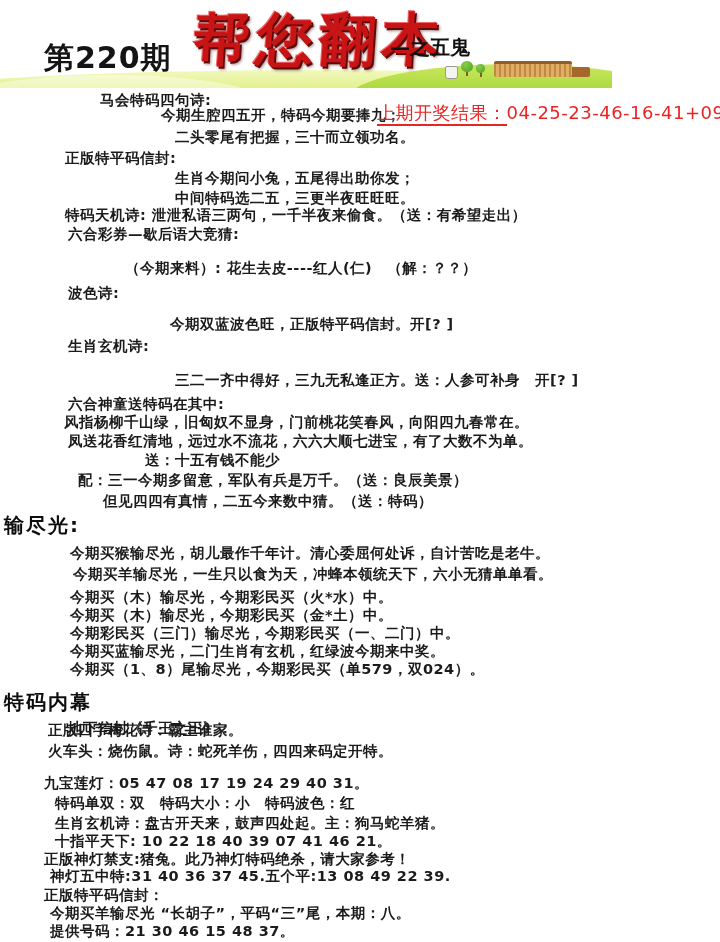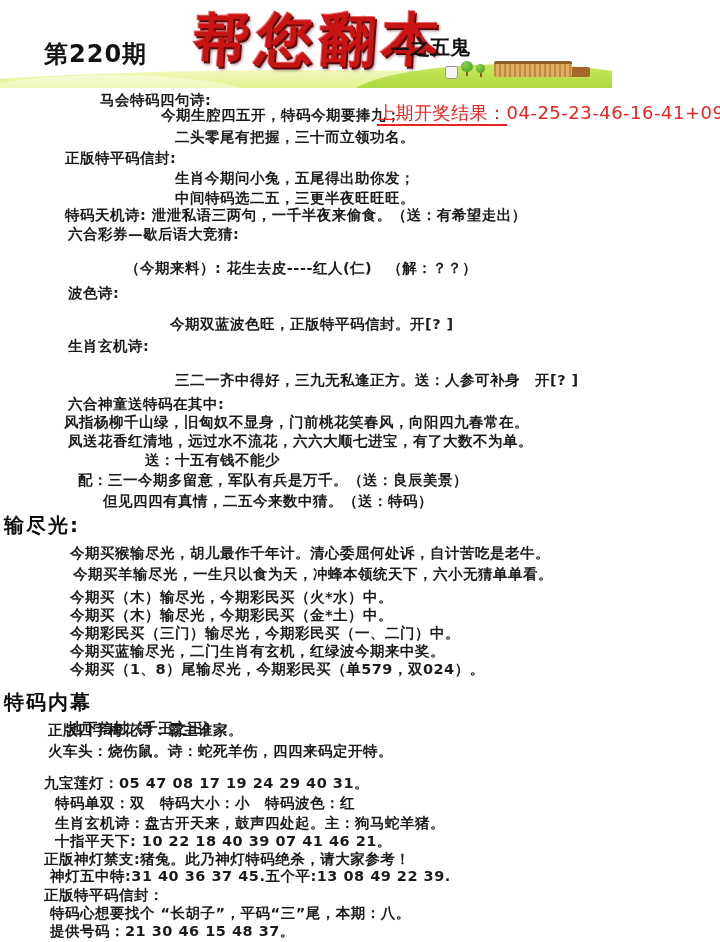--- a/index.html
+++ b/index.html
@@ -4,21 +4,21 @@
 <style>
   html,body{margin:0;padding:0;}
   body{
     width:720px;height:942px;position:relative;overflow:hidden;
     background:#ffffff;
     font-family:"DejaVu Sans","Liberation Sans",sans-serif;
   }
   
   .issue{
     position:absolute;left:44px;top:38px;
-    font-size:24px;font-weight:bold;color:#141414;letter-spacing:1px;
+    font-size:30px;font-weight:bold;color:#141414;letter-spacing:1px;
     white-space:nowrap;
   }
   .main-title{
     position:absolute;left:193px;top:2px;z-index:5;
     font-size:57px;font-weight:bold;color:#c81414;
     letter-spacing:6px;white-space:nowrap;
     transform:skewX(-4deg);
     text-shadow:2px 2px 0 #5d0a0a,-1px -1px 0 #ef6a6a,3px 3px 3px rgba(60,0,0,.45);
   }
   .sub-title{
@@ -121,14 +121,14 @@
 <div class="line" style="top:721px;left:48px">正版四字梅花诗：霸主谁家。</div>
 <div class="line" style="top:742px;left:48px">火车头：烧伤鼠。诗：蛇死羊伤，四四来码定开特。</div>
 <div class="line" style="top:719px;left:68px">地下信封《千王之王》：</div>
 <div class="line" style="top:774px;left:44px">九宝莲灯：05 47 08 17 19 24 29  40 31。</div>
 <div class="line" style="top:794px;left:55px">特码单双：双　特码大小：小　特码波色：红</div>
 <div class="line" style="top:814px;left:55px">生肖玄机诗：盘古开天来，鼓声四处起。主：狗马蛇羊猪。</div>
 <div class="line" style="top:832px;left:55px">十指平天下: 10 22 18 40 39 07 41 46 21。</div>
 <div class="line" style="top:850px;left:44px">正版神灯禁支:猪兔。此乃神灯特码绝杀，请大家参考！</div>
 <div class="line" style="top:867px;left:50px">神灯五中特:31 40 36 37 45.五个平:13 08 49 22 39.</div>
 <div class="line" style="top:886px;left:44px">正版特平码信封：</div>
-<div class="line" style="top:904px;left:50px">特码心想要找个 “长胡子”，平码“三”尾，本期：八。</div>
+<div class="line" style="top:904px;left:50px">今期买羊输尽光 “长胡子”，平码“三”尾，本期：八。</div>
 <div class="line" style="top:922px;left:50px">提供号码：21 30 46 15 48 37。</div>
 
 </body></html>

